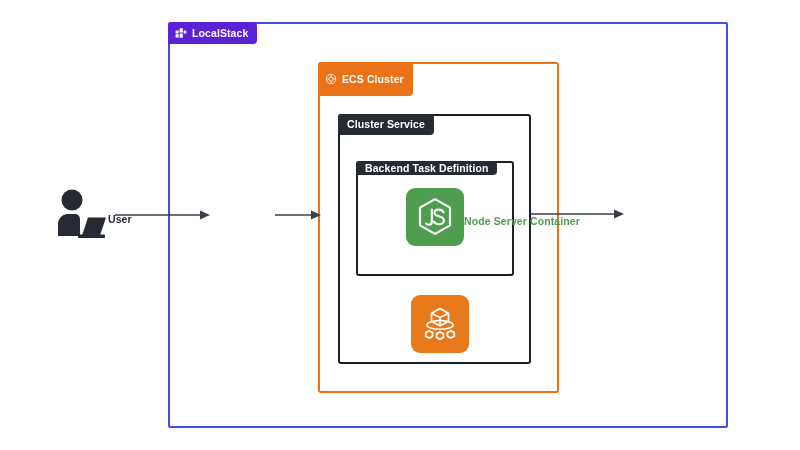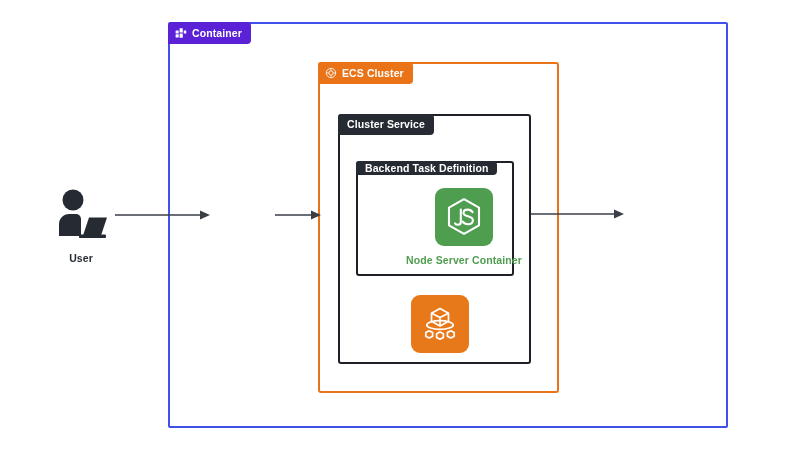--- a/index.html
+++ b/index.html
@@ -70,21 +70,21 @@
     left: 168px; top: 22px;
     background: #5b21d6;
     color: #ffffff;
     height: 22px;
     border-radius: 4px 4px 4px 0;
   }
   .badge-ecs {
     left: 318px; top: 62px;
     background: #ea7317;
     color: #ffffff;
-    height: 22px;
+    height: 34px;
     border-radius: 4px 4px 4px 0;
   }
   .badge-service {
     left: 338px; top: 114px;
     background: #262a33;
     color: #ffffff;
     height: 21px;
     border-radius: 4px 4px 4px 0;
     padding: 4px 9px;
   }
@@ -101,21 +101,21 @@
     width: 12px; height: 12px;
     flex: 0 0 auto;
     align-items: center;
     justify-content: center;
   }
 
   
   .node {
     position: absolute;
     display: flex;
-    flex-direction: column;
+    flex-direction: row;
     align-items: center;
   }
   .node-tile {
     width: 58px; height: 58px;
     border-radius: 9px;
     display: flex;
     align-items: center;
     justify-content: center;
   }
   .tile-elb { background: #7b37d8; }
@@ -173,21 +173,21 @@
   <div class="badge badge-localstack">
     <span class="badge-icon">
       <svg width="12" height="12" viewBox="0 0 12 12" aria-hidden="true">
         <rect x="0.6" y="3.4" width="3.1" height="3.2" rx="0.5" fill="#ffffff"></rect>
         <rect x="0.6" y="7.3" width="3.1" height="3.2" rx="0.5" fill="#ffffff"></rect>
         <rect x="4.6" y="1.2" width="3.2" height="4.4" rx="0.5" fill="#ffffff"></rect>
         <rect x="4.6" y="6.4" width="3.2" height="4.3" rx="0.5" fill="#ffffff"></rect>
         <rect x="8.7" y="3.6" width="2.6" height="3.0" rx="0.5" fill="#ffffff"></rect>
       </svg>
     </span>
-    <span>Container</span>
+    <span>LocalStack</span>
   </div>
 
   <div class="badge badge-ecs">
     <span class="badge-icon">
       <svg width="12" height="12" viewBox="0 0 12 12" aria-hidden="true">
         <circle cx="6" cy="6" r="4.7" fill="none" stroke="#ffffff" stroke-width="1" opacity="0.85"></circle>
         <circle cx="6" cy="6" r="2.2" fill="none" stroke="#ffffff" stroke-width="1" opacity="0.85"></circle>
         <path d="M6 1.3 L6 3.8 M6 8.2 L6 10.7 M1.3 6 L3.8 6 M8.2 6 L10.7 6" stroke="#ffffff" stroke-width="0.9" opacity="0.85"></path>
       </svg>
     </span>

